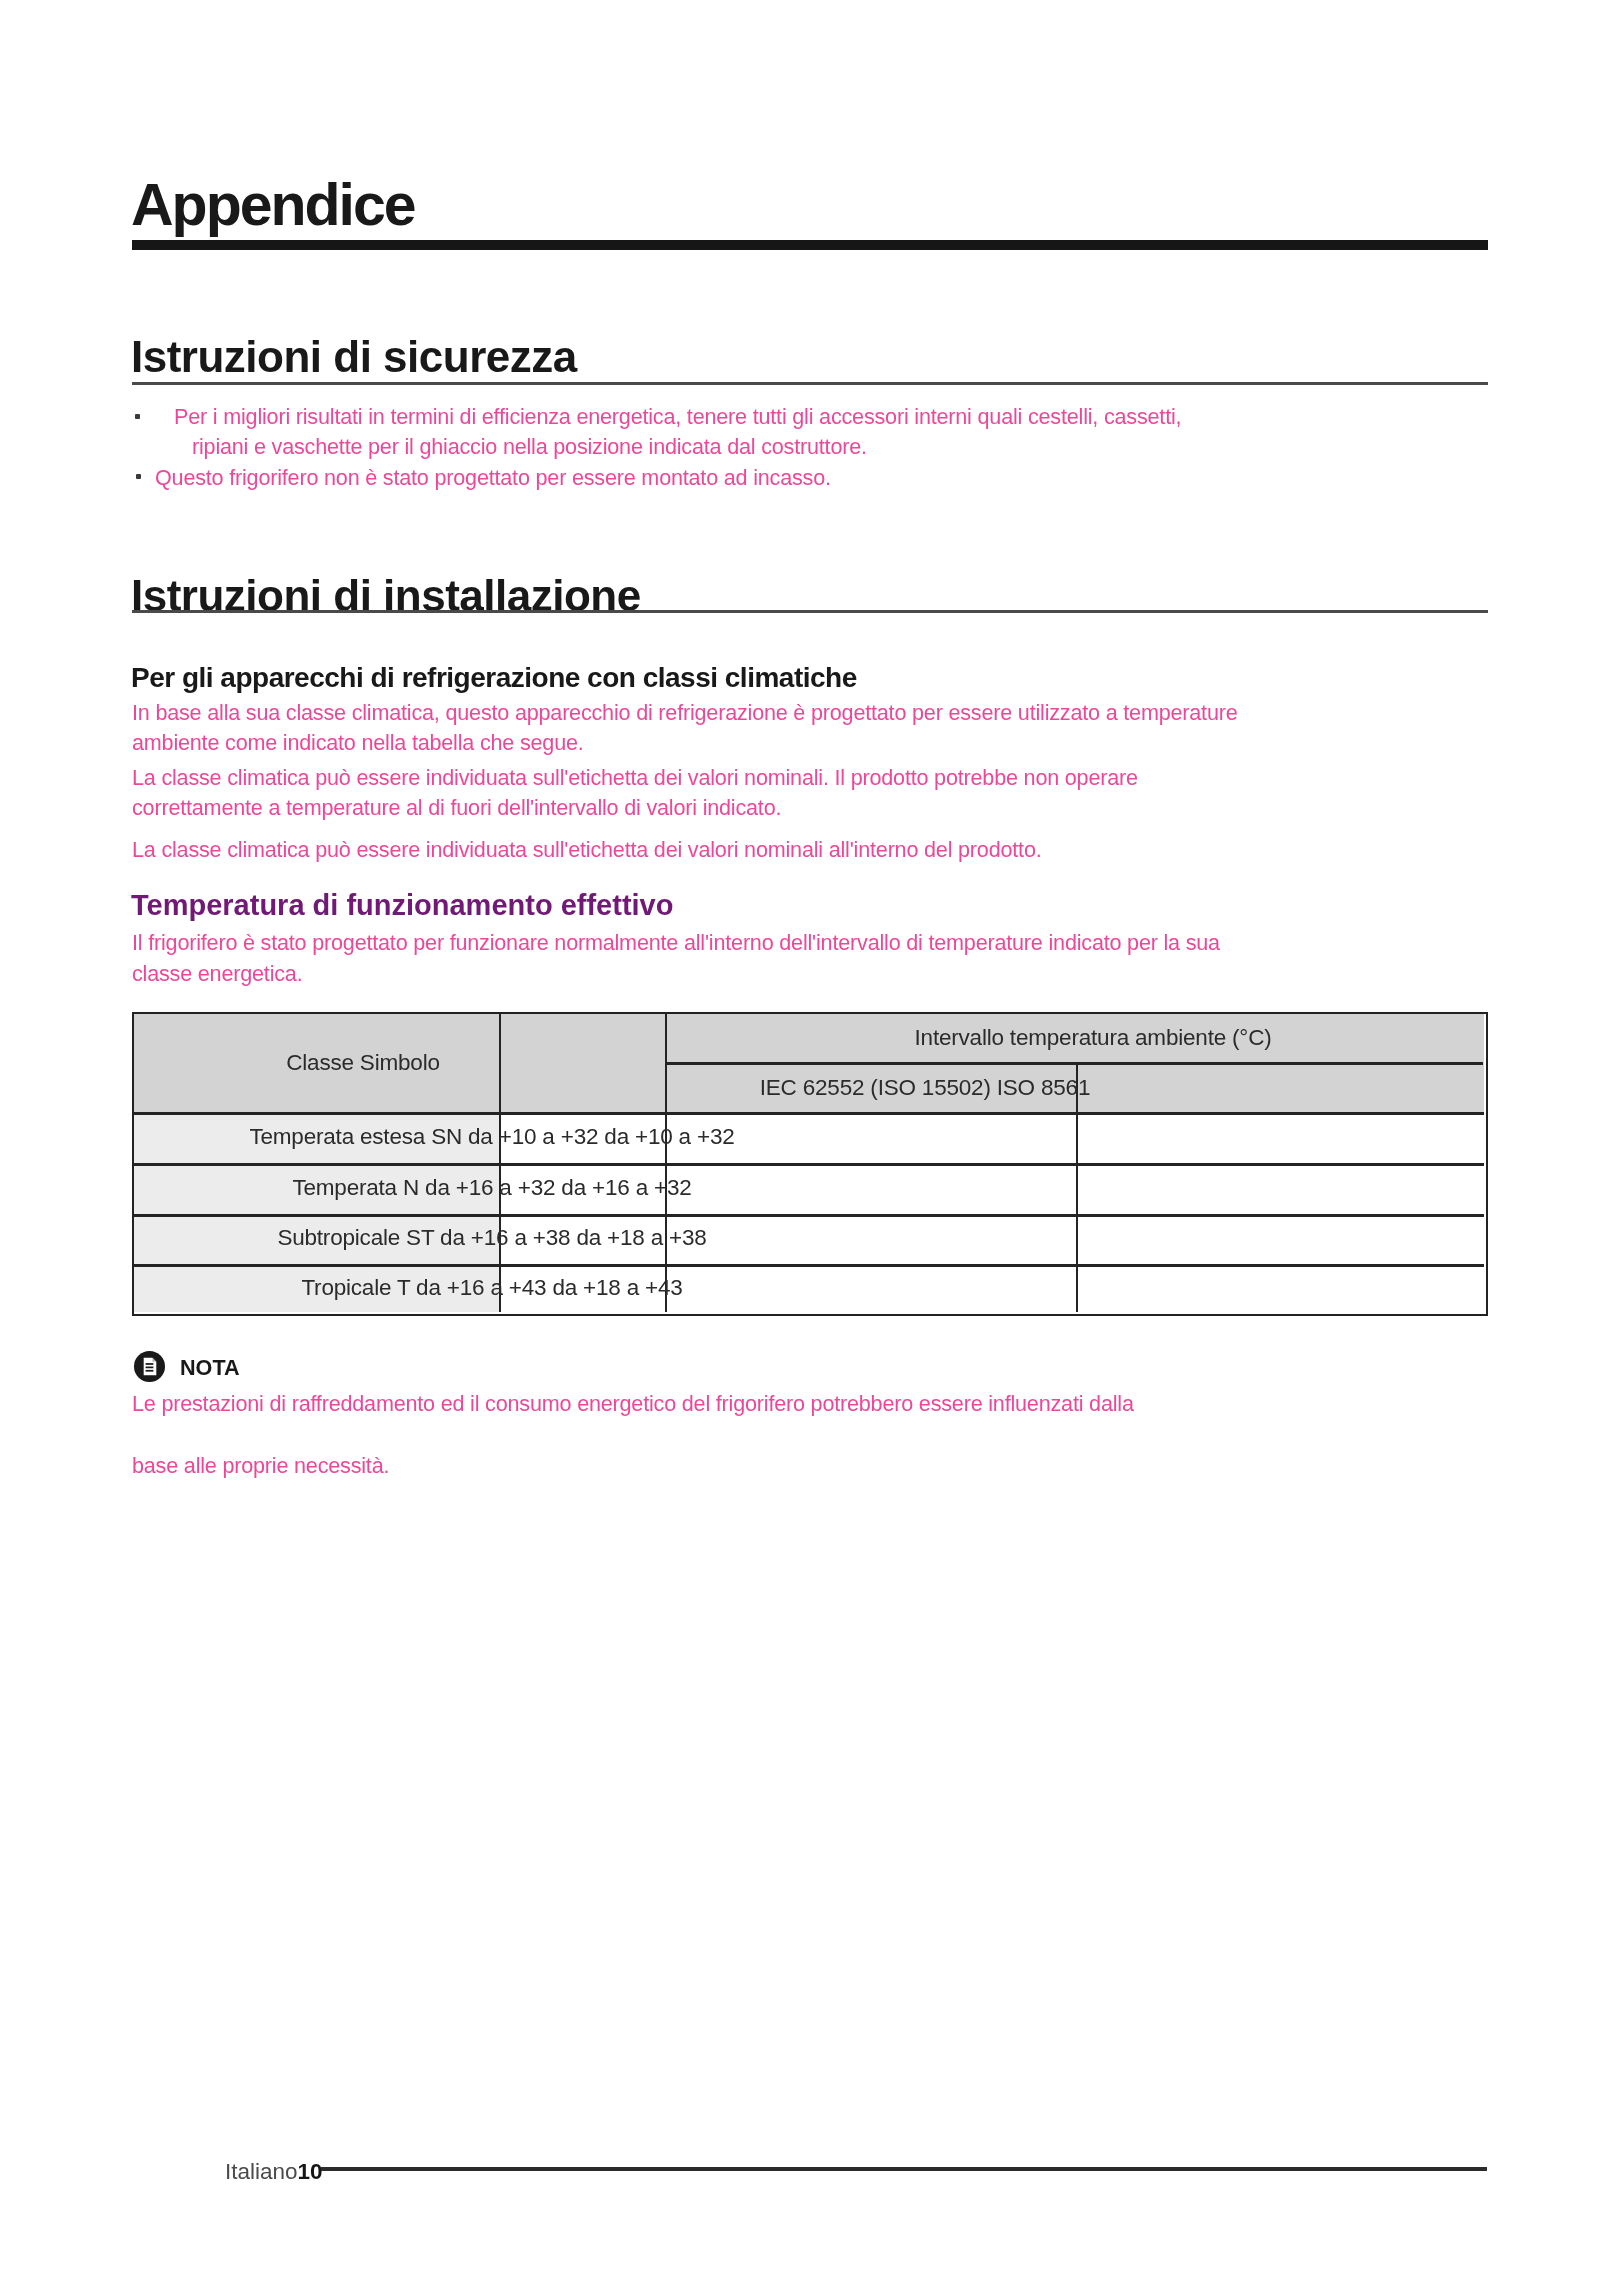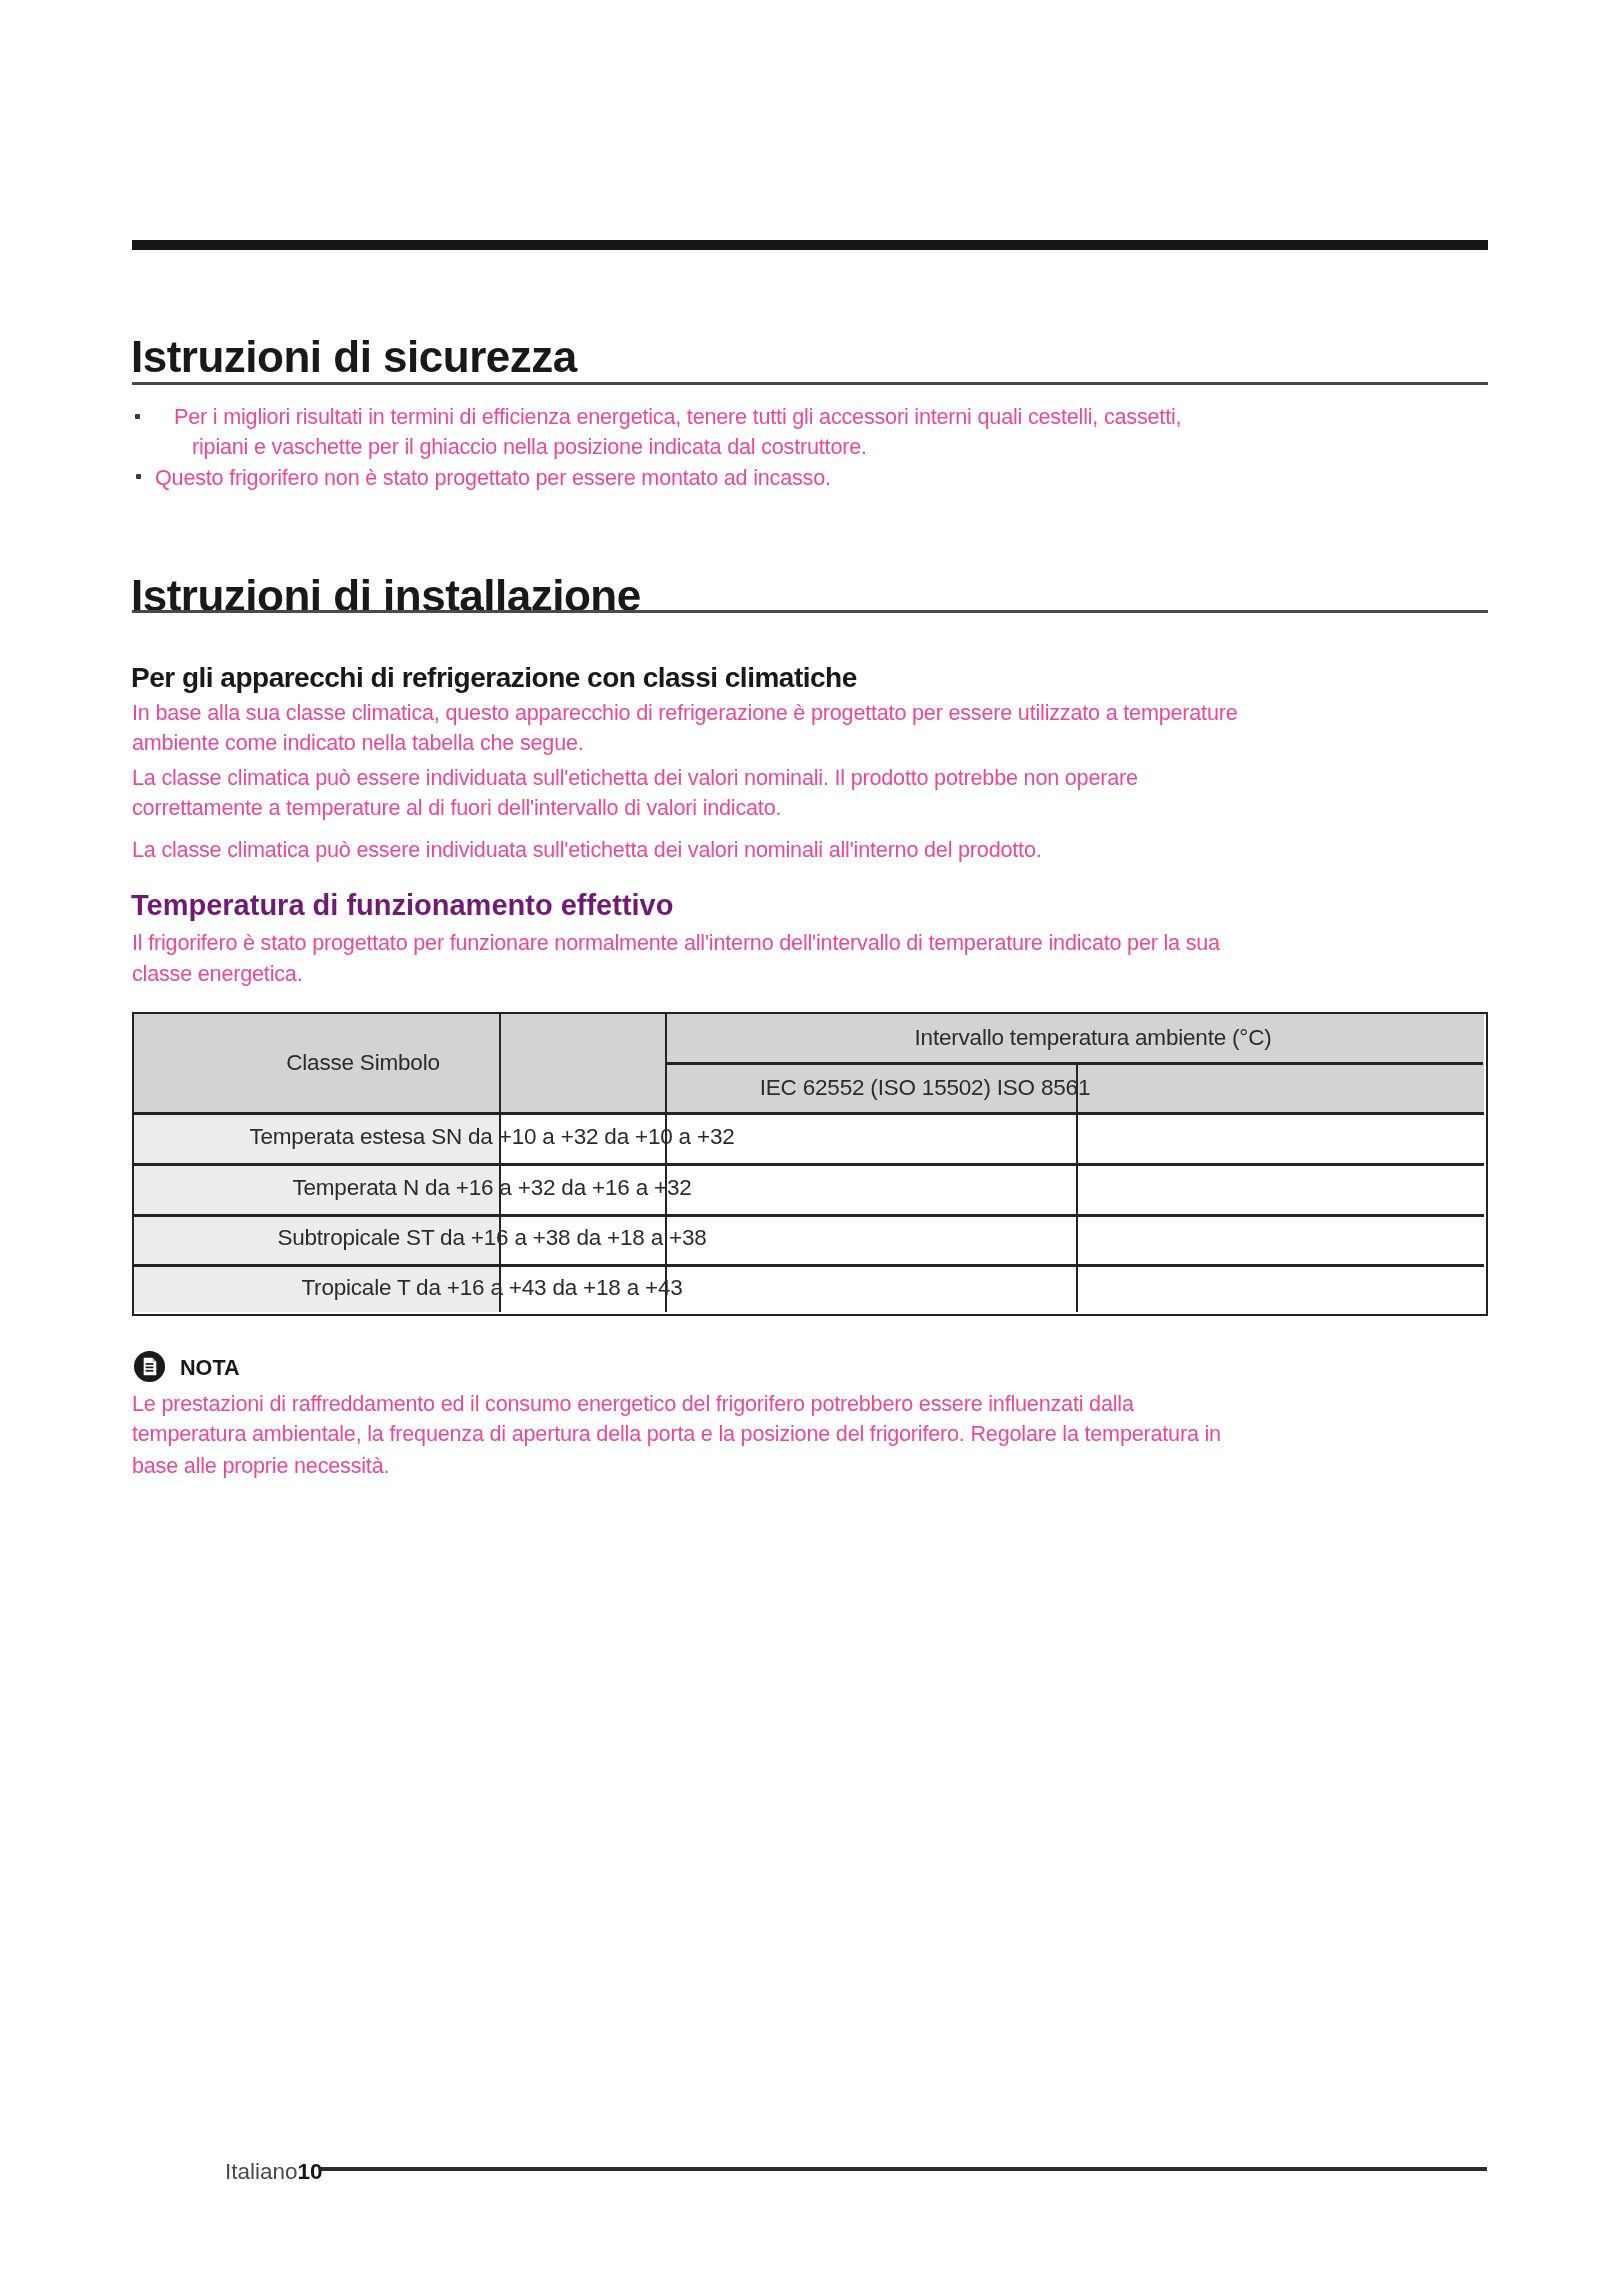--- a/index.html
+++ b/index.html
@@ -46,20 +46,21 @@
   .footer { font-size: 22.5px; line-height: 25.5px; }
   .footer .lang { color: #4a4a4a; margin-left: 32px; }
   .footer .pagenum { color: #151515; font-weight: bold; }
   .footer-line { background: #2b2b2b; height: 3.9px; }
 </style>
 </head>
 <body>
 
 <div class="page">
 
+  <div class="abs h1" style="left:131px; top:176px;">Appendice</div>
   <div class="abs rule-thick" style="top:240px;"></div>
 
   <div class="abs h2" style="left:131px; top:335px;">Istruzioni di sicurezza</div>
   <div class="abs rule-thin" style="top:382px;"></div>
 
   <div class="abs bullet-dot" style="left:135px; top:414px;"></div>
   <div class="abs body-line" style="left:174px; top:402px;">Per i migliori risultati in termini di efficienza energetica, tenere tutti gli accessori interni quali cestelli, cassetti,</div>
   <div class="abs body-line" style="left:148px; top:432px;margin-left:44px;">ripiani e vaschette per il ghiaccio nella posizione indicata dal costruttore.</div>
 
   <div class="abs bullet-dot" style="left:136px; top:474px;"></div>
@@ -111,21 +112,20 @@
       <circle cx="17" cy="17" r="16" fill="#1a1a1a"></circle>
       <path d="M11 8 h9 l4 4 v14 h-13 z" fill="#ffffff"></path>
       <path d="M20 8 l4 4 h-4 z" fill="#b5b5b5"></path>
       <rect x="13" y="13.5" width="8" height="1.8" fill="#1a1a1a"></rect>
       <rect x="13" y="17" width="8" height="1.8" fill="#1a1a1a"></rect>
       <rect x="13" y="20.5" width="8" height="1.8" fill="#1a1a1a"></rect>
     </svg>
   </div>
   <div class="abs note-label" style="left:180px; top:1356px;">NOTA</div>
   <div class="abs body-line" style="left:132px; top:1389px;">Le prestazioni di raffreddamento ed il consumo energetico del frigorifero potrebbero essere influenzati dalla</div>
-  <div class="abs body-line" style="left:132px; top:1419px;">temperatura ambientale, la frequenza di apertura della porta e la posizione del frigorifero. Regolare la temperatura in</div>
   <div class="abs body-line" style="left:132px; top:1451px;">base alle proprie necessità.</div>
 
   <div class="abs footer" style="left:193px; top:2159px;">
     <span class="lang">Italiano</span><span class="pagenum">10</span>
   </div>
   <div class="abs footer-line" style="left:321px; top:2167px; width:1166px;"></div>
 
 </div>
 
 

